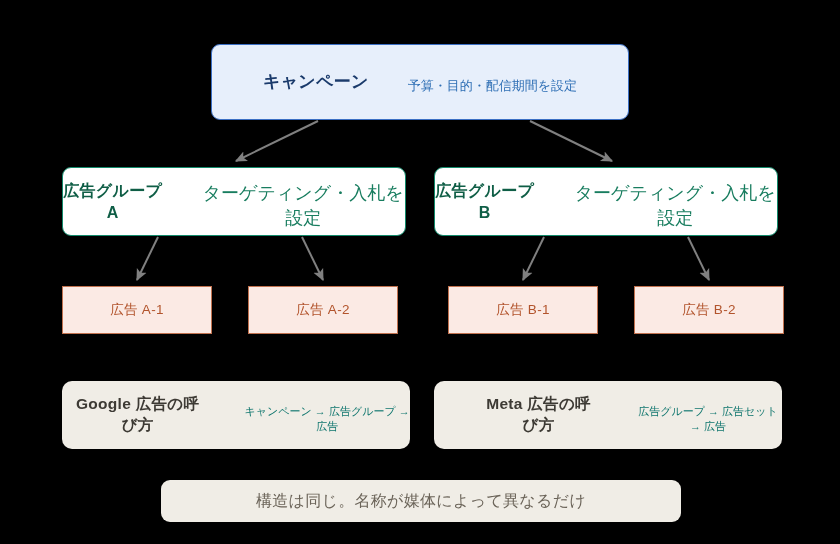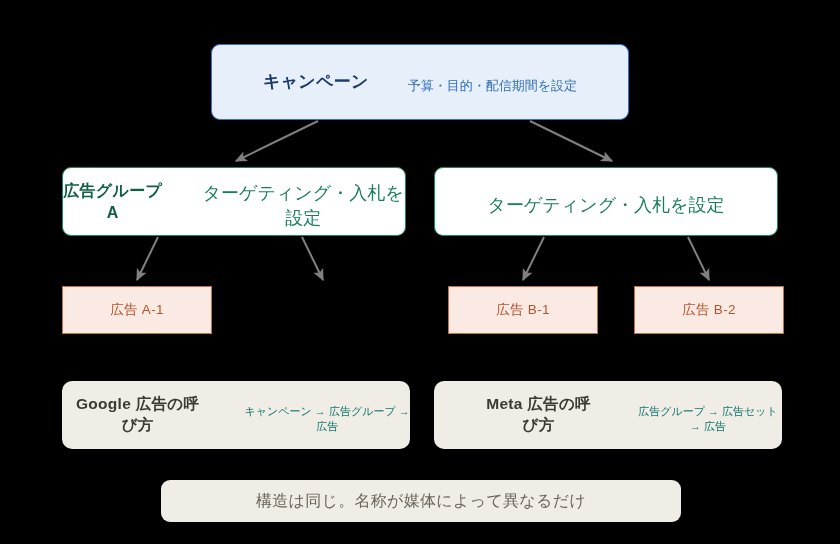--- a/index.html
+++ b/index.html
@@ -133,25 +133,29 @@
   <div class="node n-campaign">
     <div class="title">キャンペーン</div>
     <div class="sub">予算・目的・配信期間を設定</div>
   </div>
 
   <div class="node n-group left">
     <div class="title">広告グループ A</div>
     <div class="sub">ターゲティング・入札を設定</div>
   </div>
   <div class="node n-group right">
+    <div class="title">広告グループ B</div>
     <div class="sub">ターゲティング・入札を設定</div>
   </div>
 
   <div class="node n-ad a1">
     <div class="title">広告 A-1</div>
+  </div>
+  <div class="node n-ad a2">
+    <div class="title">広告 A-2</div>
   </div>
   <div class="node n-ad b1">
     <div class="title">広告 B-1</div>
   </div>
   <div class="node n-ad b2">
     <div class="title">広告 B-2</div>
   </div>
 
   <div class="node n-note left">
     <div class="title">Google 広告の呼び方</div>

